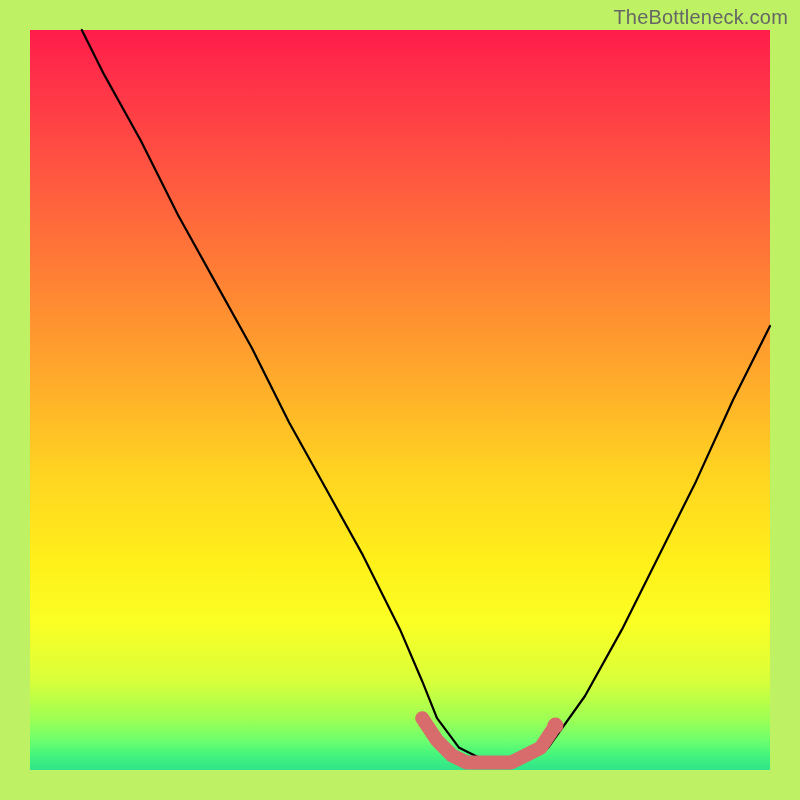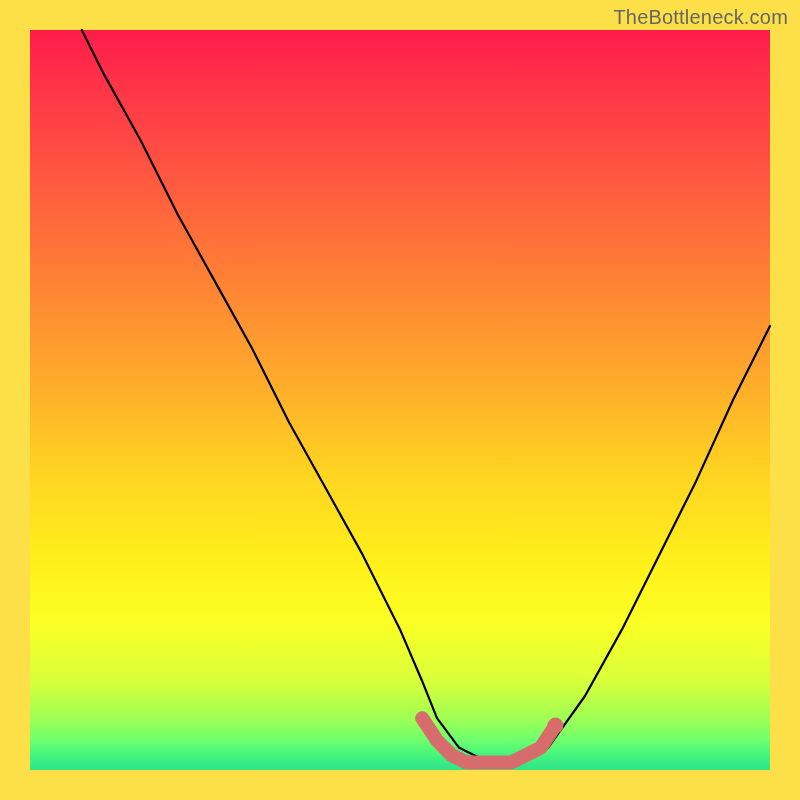--- a/index.html
+++ b/index.html
@@ -9,21 +9,21 @@
     height: 800px;
     background: #000;
     font-family: Arial, Helvetica, sans-serif;
     overflow: hidden;
   }
   .frame {
     position: absolute;
     left: 0; top: 0;
     width: 800px;
     height: 800px;
-    background: #fde047;
+    background: #bef264;
   }
   .plot-area {
     position: absolute;
     left: 30px;
     top: 30px;
     width: 740px;
     height: 740px;
     
     background: linear-gradient(to bottom,
       #ff1c4a 0%,

